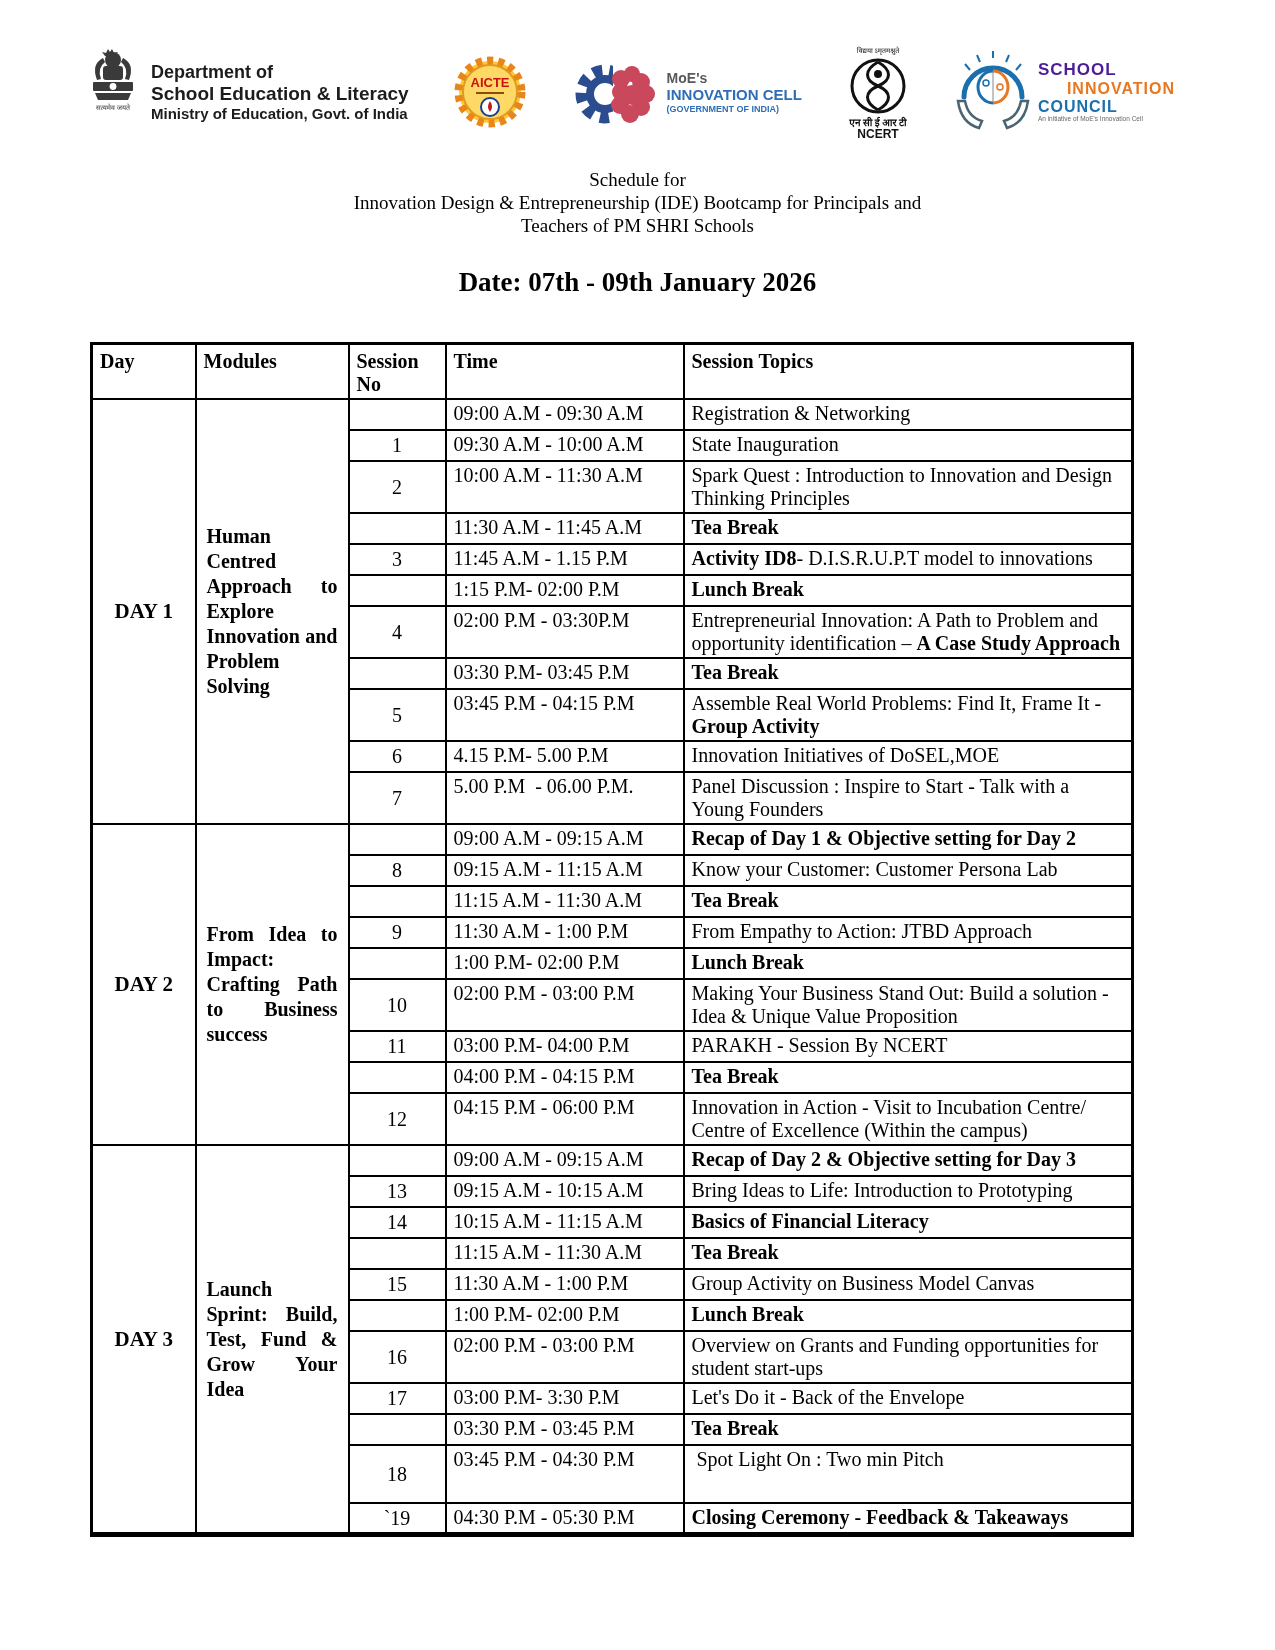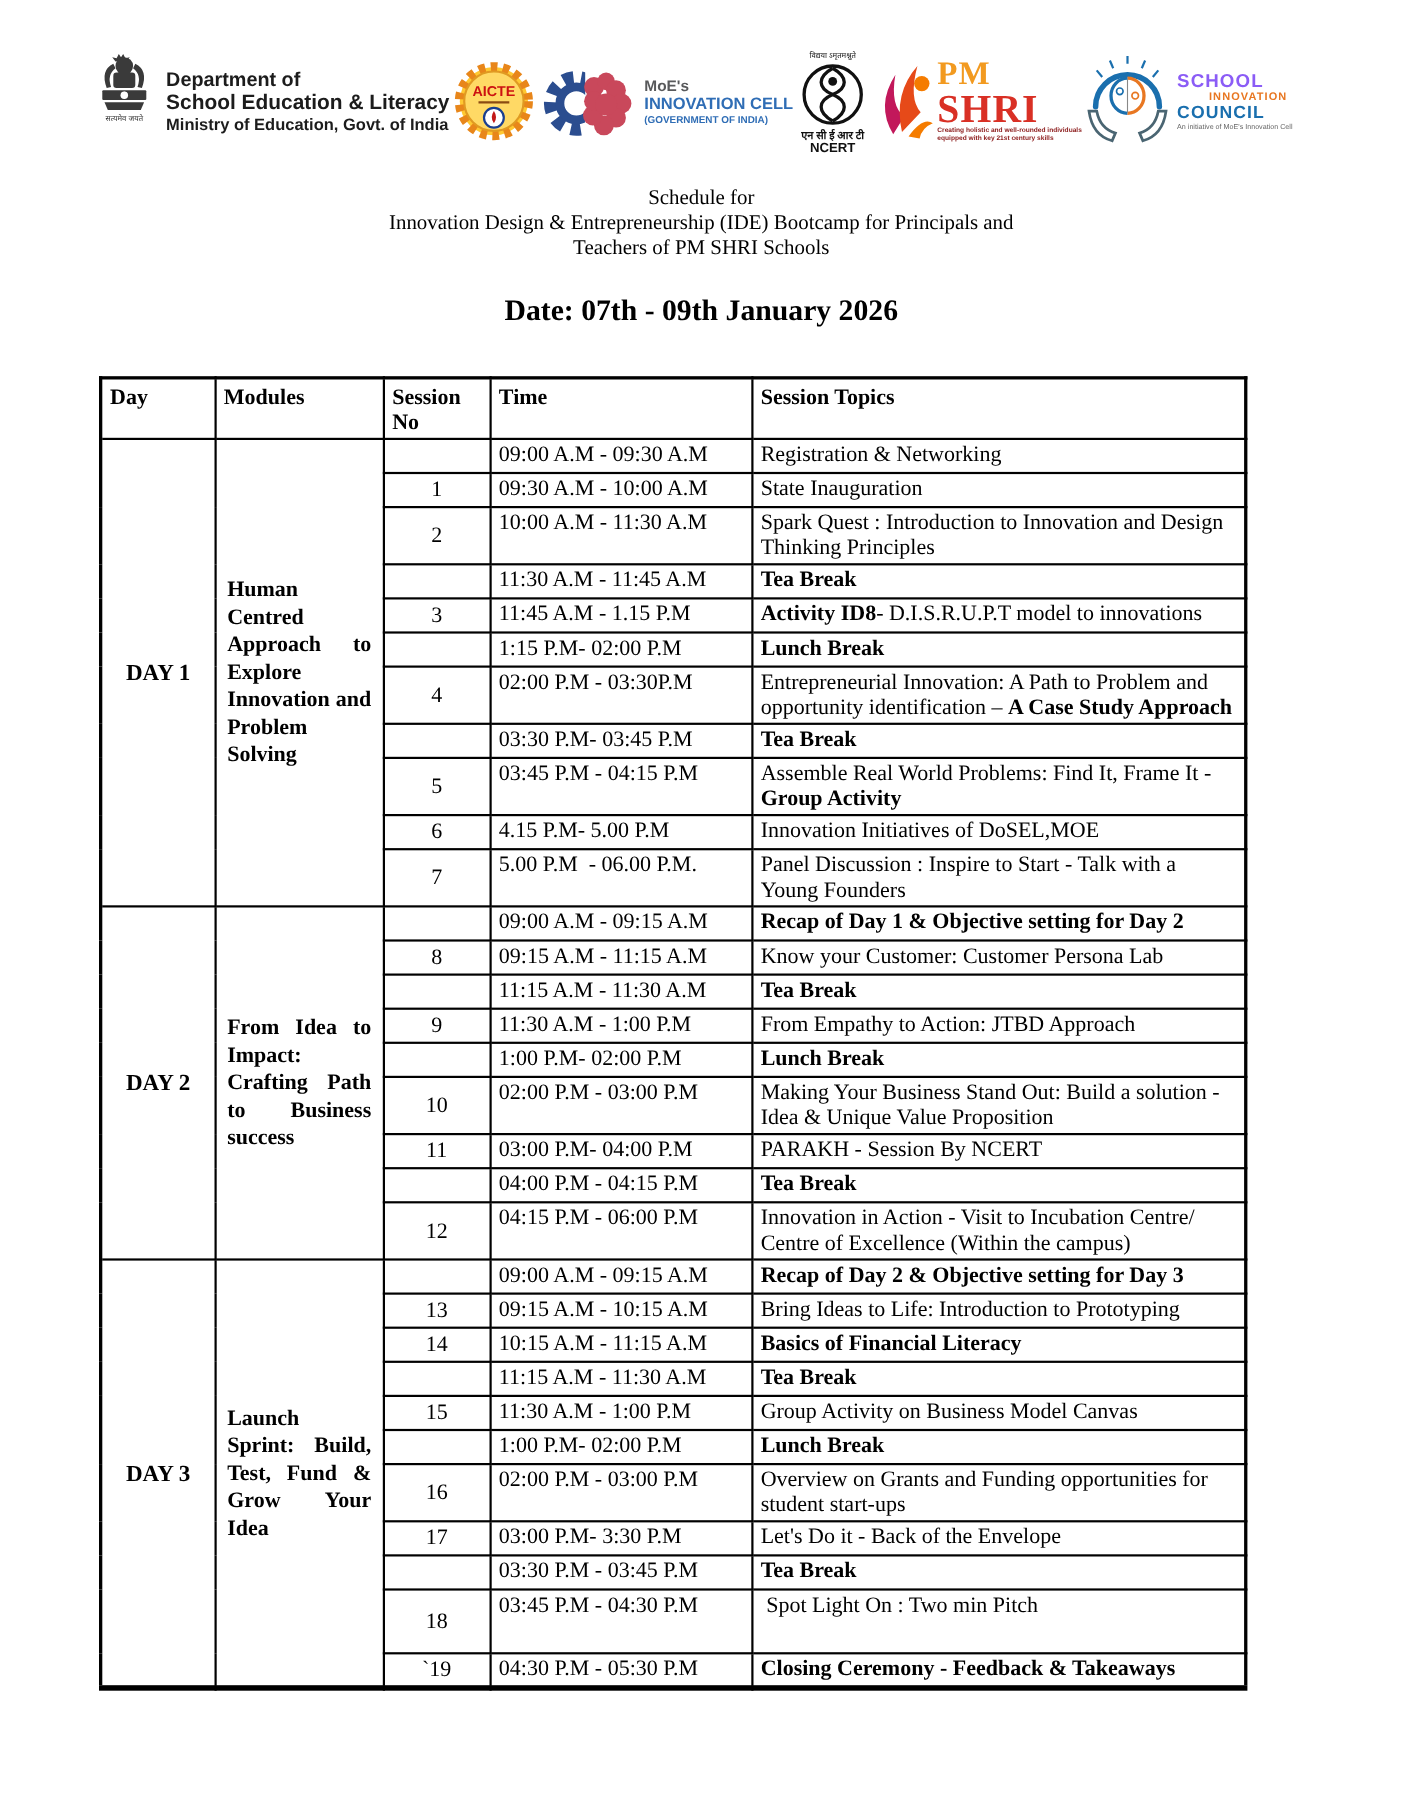--- a/index.html
+++ b/index.html
@@ -18,22 +18,22 @@
   .moe-text .l1{font-size:14px;font-weight:bold;color:#58595b;}
   .moe-text .l2{font-size:15px;font-weight:bold;color:#2f6db5;}
   .moe-text .l3{font-size:9px;font-weight:bold;color:#2f6db5;}
   .pmshri{display:flex;align-items:center;gap:2px;}
   .pm-text{line-height:0.95;}
   .pm-text .pm{font-size:30px;font-weight:bold;color:#f29a20;letter-spacing:1px;}
   .pm-text .shri{font-size:36px;font-weight:bold;color:#d93025;letter-spacing:1px;}
   .pm-text .tag{font-family:"Liberation Sans", sans-serif;font-size:6px;color:#8b1a1a;font-weight:bold;line-height:1.2;}
   .sic{display:flex;align-items:center;gap:6px;}
   .sic-text{font-family:"Liberation Sans", sans-serif;line-height:1.1;}
-  .sic-text .l1{font-size:17px;font-weight:bold;color:#8b5cf6;letter-spacing:1px;}
-  .sic-text .l2{font-size:10px;font-weight:bold;color:#e87722;letter-spacing:1px;padding-left:29px;}
+  .sic-text .l1{font-size:17px;font-weight:bold;color:#4c1d95;letter-spacing:1px;}
+  .sic-text .l2{font-size:16px;font-weight:bold;color:#e87722;letter-spacing:1px;padding-left:29px;}
   .sic-text .l3{font-size:16px;font-weight:bold;color:#1a6fae;letter-spacing:1px;}
   .sic-text .tag{font-size:6.5px;color:#666;}
 
   
   .titles{text-align:center;margin-top:26px;line-height:1.22;}
   .titles .t1,.titles .t2,.titles .t3{font-size:19px;font-weight:normal;}
   .titles .date{font-size:27px;font-weight:bold;margin-top:28px;}
 
   
   table.schedule{border-collapse:collapse;margin:44px 0 0 90px;width:1041px;
@@ -120,34 +120,20 @@
     <svg width="66" height="96" viewBox="0 0 66 96">
       <text x="33" y="9" font-size="7" text-anchor="middle" fill="#111">विद्यया ऽमृतमश्नुते</text>
       <circle cx="33" cy="42" r="26" fill="none" stroke="#111" stroke-width="3"></circle>
       <path d="M33 18 C47 26 47 36 33 42 C19 48 19 58 33 66" fill="none" stroke="#111" stroke-width="3"></path>
       <path d="M33 18 C19 26 19 36 33 42 C47 48 47 58 33 66" fill="none" stroke="#111" stroke-width="3"></path>
       <circle cx="33" cy="30" r="4" fill="#111"></circle>
       <text x="33" y="82" font-size="10" font-weight="bold" text-anchor="middle" fill="#111">एन सी ई आर टी</text>
       <text x="33" y="94" font-size="12" font-weight="bold" text-anchor="middle" fill="#111" font-family="Liberation Sans, sans-serif">NCERT</text>
     </svg>
 
-    <div class="pmshri">
-      <svg width="58" height="84" viewBox="0 0 58 84">
-        <path d="M20 72 Q4 46 22 18 Q17 46 30 56 Z" fill="#c2185b"></path>
-        <path d="M28 70 Q20 35 42 10 Q34 40 45 52 Z" fill="#e64a19"></path>
-        <circle cx="46" cy="26" r="7" fill="#f57c00"></circle>
-        <path d="M34 74 Q47 56 56 62 Q46 66 44 76 Z" fill="#f57c00"></path>
-      </svg>
-      <div class="pm-text">
-        <div class="pm">PM</div>
-        <div class="shri">SHRI</div>
-        <div class="tag">Creating holistic and well-rounded individuals</div>
-        <div class="tag">equipped with key 21st century skills</div>
-      </div>
-    </div>
 
     <div class="sic">
       <svg width="78" height="86" viewBox="0 0 78 86">
         <g stroke="#1a6fae" stroke-width="2">
           <line x1="39" y1="2" x2="39" y2="9"></line>
           <line x1="23" y1="6" x2="26" y2="13"></line>
           <line x1="55" y1="6" x2="52" y2="13"></line>
           <line x1="11" y1="15" x2="16" y2="21"></line>
           <line x1="67" y1="15" x2="62" y2="21"></line>
         </g>

